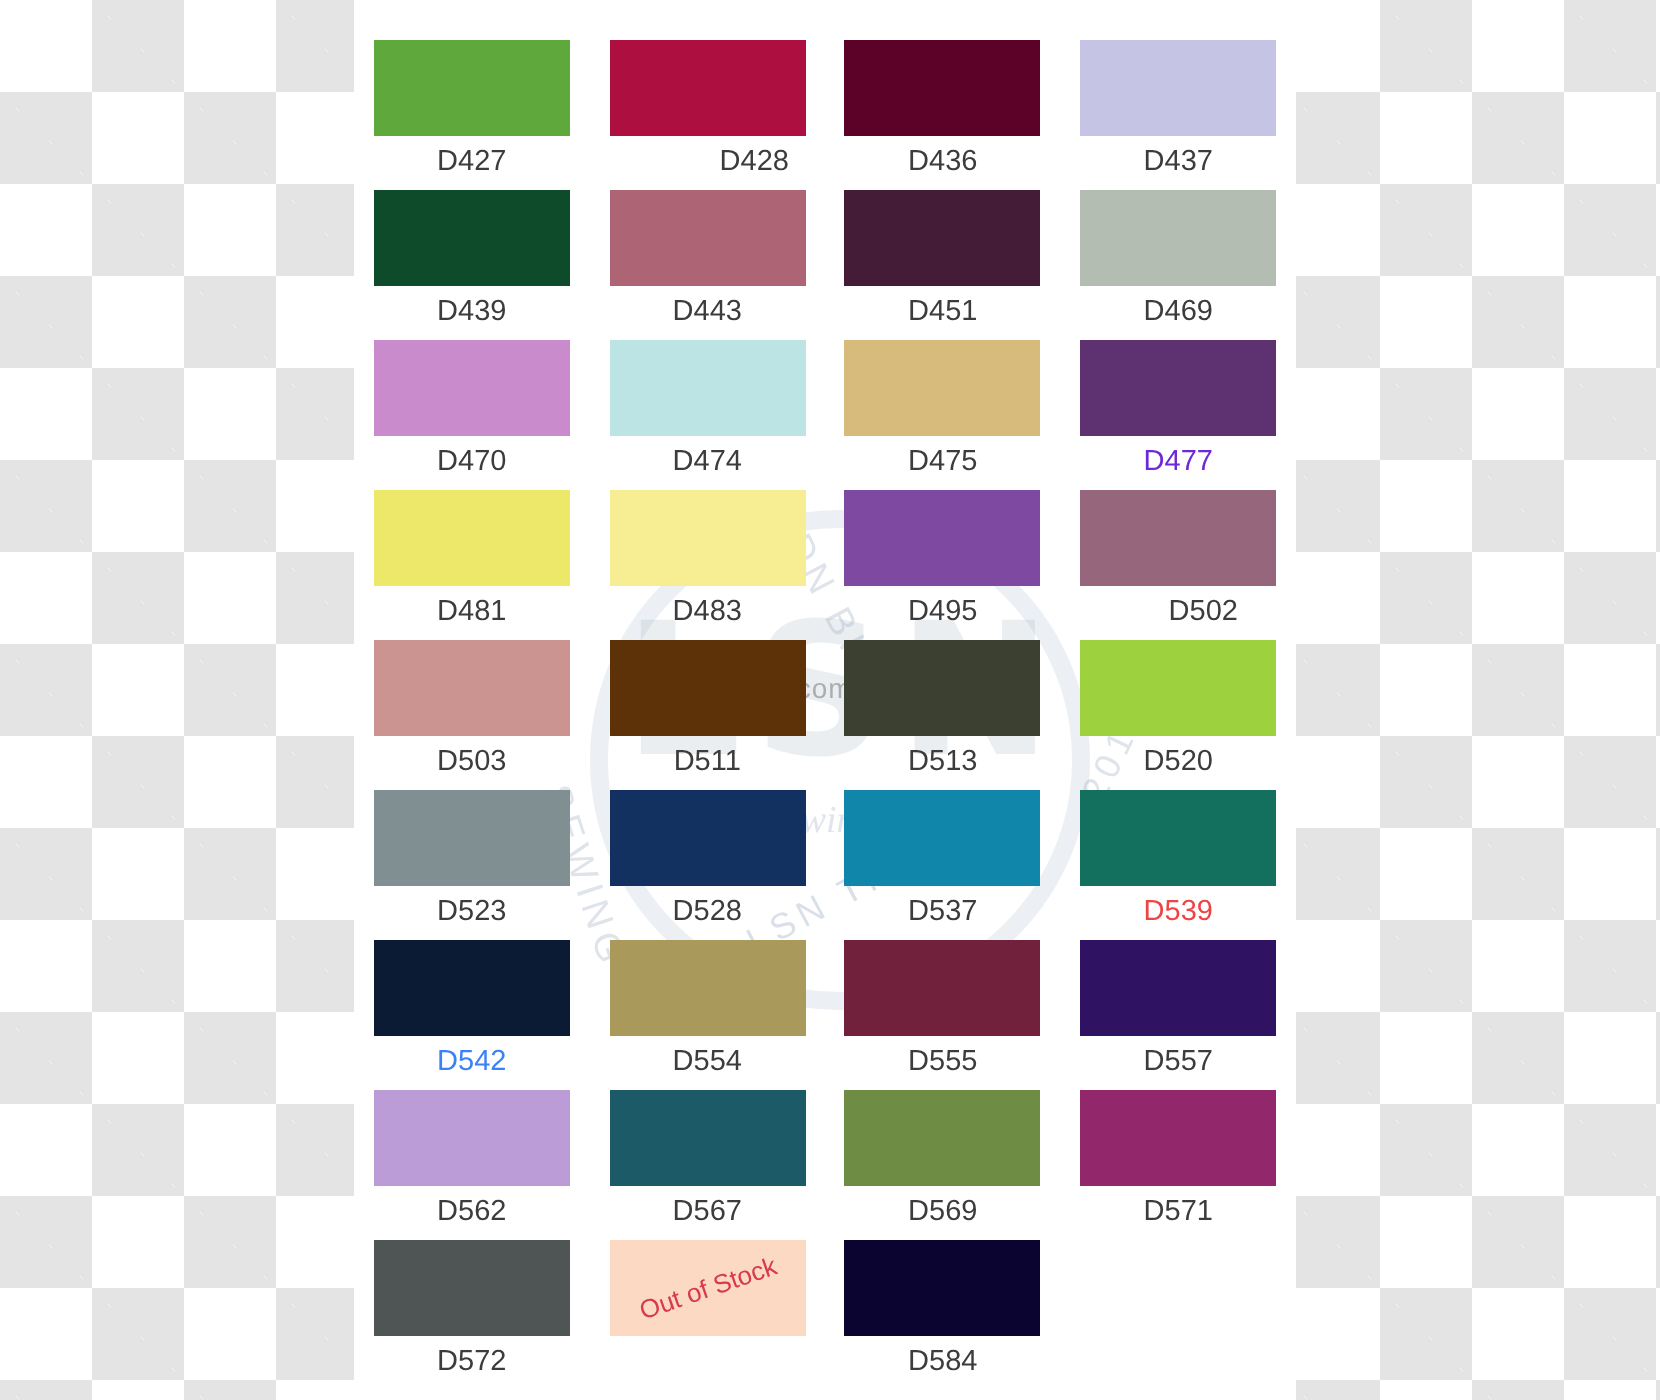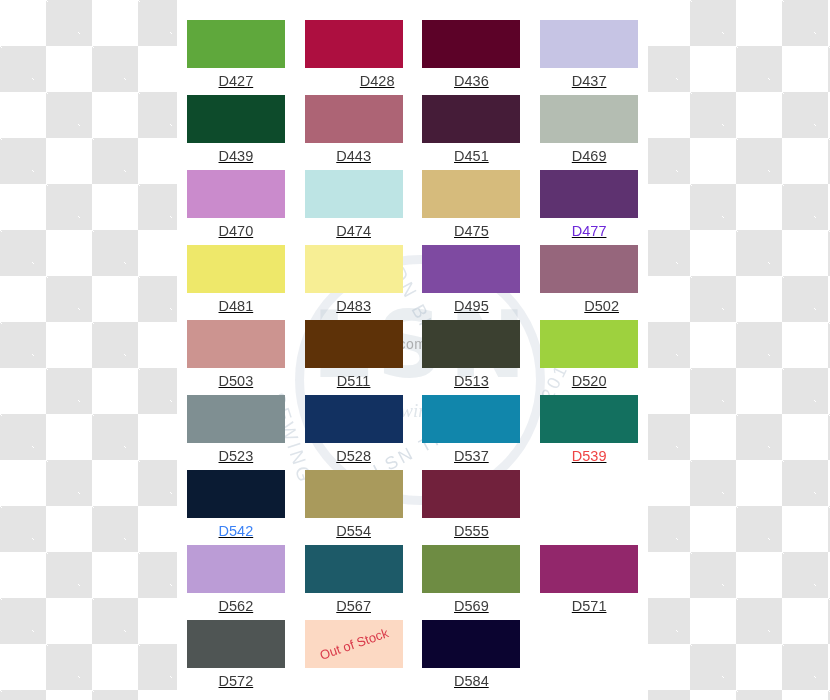--- a/index.html
+++ b/index.html
@@ -146,21 +146,20 @@
   .swatch-row {
     display: flex;
     height: 75px;
   }
   .swatch-cell {
     width: 117.75px;
     box-sizing: border-box;
     display: flex;
     flex-direction: column;
     align-items: center;
-    text-decoration: underline;
   }
   .swatch-chip {
     width: 98px;
     height: 48px;
     flex: none;
   }
   .swatch-label {
     font-family: "Liberation Sans", sans-serif;
     font-size: 14.5px;
     color: #3c3c3c;
@@ -316,20 +315,24 @@
           <div class="swatch-label" style="color: #3b82f6;">D542</div>
         </div>
         <div class="swatch-cell">
           <div class="swatch-chip" style="background: rgb(169, 154, 92);"></div>
           <div class="swatch-label" style="color: rgb(60, 60, 60);">D554</div>
         </div>
         <div class="swatch-cell">
           <div class="swatch-chip" style="background: rgb(113, 33, 60);"></div>
           <div class="swatch-label" style="color: rgb(60, 60, 60);">D555</div>
         </div>
+        <div class="swatch-cell">
+          <div class="swatch-chip" style="background: rgb(48, 18, 99);"></div>
+          <div class="swatch-label" style="color: rgb(60, 60, 60);">D557</div>
+        </div>
       </div>
       <div class="swatch-row">
         <div class="swatch-cell">
           <div class="swatch-chip" style="background: rgb(187, 156, 214);"></div>
           <div class="swatch-label" style="color: rgb(60, 60, 60);">D562</div>
         </div>
         <div class="swatch-cell">
           <div class="swatch-chip" style="background: rgb(29, 90, 104);"></div>
           <div class="swatch-label" style="color: rgb(60, 60, 60);">D567</div>
         </div>

